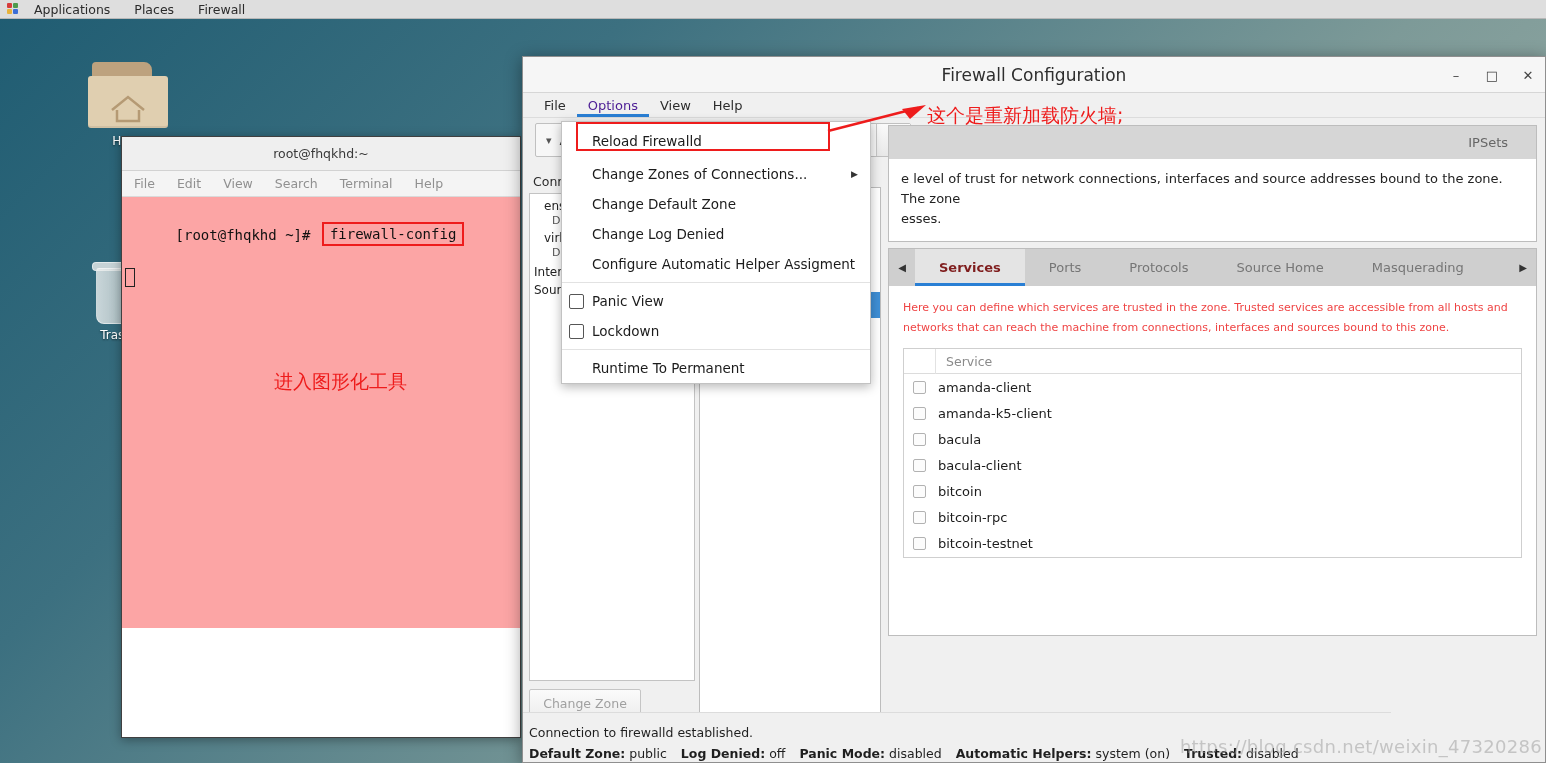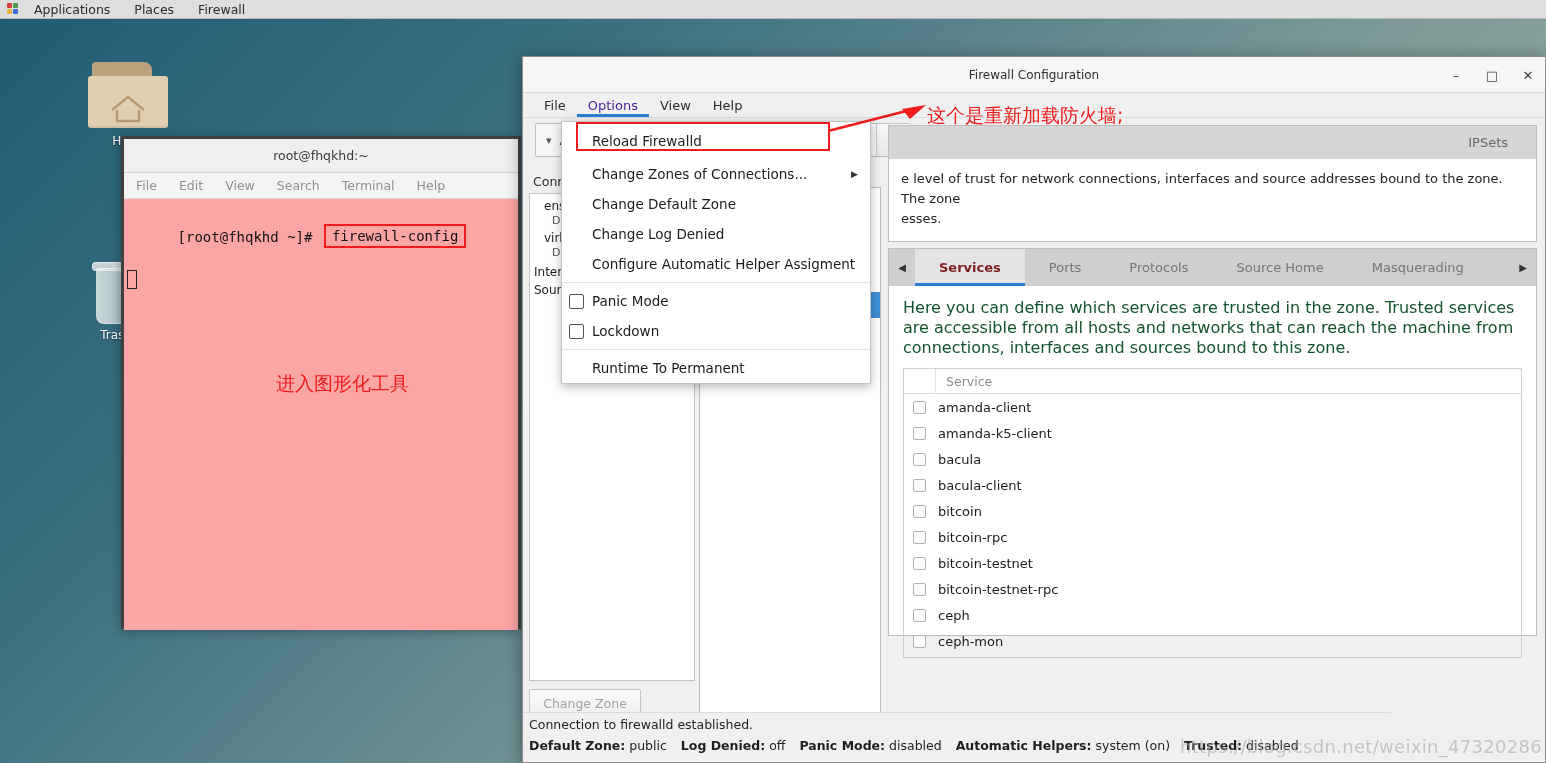--- a/index.html
+++ b/index.html
@@ -62,23 +62,23 @@
     border: 1px solid rgba(255,255,255,.5);
   }
   .bin .lid {
     position:absolute; left:4px; top:6px; width:48px; height:9px;
     background: rgba(225,230,230,.85); border-radius: 4px;
     border: 1px solid rgba(255,255,255,.5);
   }
 
   
   #terminal {
-    position: absolute; left: 121px; top: 136px; width: 400px; height: 493px;
+    position: absolute; left: 121px; top: 136px; width: 400px; height: 602px;
     background: #ffffff;
-    border: 3px solid #404040;
+    border: 1px solid #404040;
     box-shadow: 0 2px 10px rgba(0,0,0,.35);
   }
   #terminal .tbar {
     height: 34px; background: #efefef;
     border-bottom: 1px solid #d2d2d2;
     display: flex; align-items: center; justify-content: center;
     font-size: 12.5px; color: #3a3a3a;
   }
   #terminal .tmenu {
     height: 26px; background: #f4f4f4;
@@ -109,21 +109,21 @@
   #fw {
     position: absolute; left: 522px; top: 56px; width: 1024px; height: 707px;
     background: #f0f0f0;
     border: 1px solid #8f8f8f;
     box-shadow: 0 3px 16px rgba(0,0,0,.4);
   }
   #fw-title {
     height: 36px; background: #f6f6f6; border-bottom: 1px solid #d6d6d6;
     display: flex; align-items: center; position: relative;
   }
-  #fw-title .t { flex: 1; text-align: center; font-size: 12px; color: #2e2e2e; }
+  #fw-title .t { flex: 1; text-align: center; font-size: 17px; color: #2e2e2e; }
   #fw-title .wbtns { position: absolute; right: 10px; top: 0; height: 36px;
      display: flex; align-items: center; gap: 22px; color: #444; font-size: 13px; }
   #fw-title .wbtns span { cursor: default; width: 14px; text-align:center; }
 
   #fw-menu {
     height: 25px; background: #f0f0f0; border-bottom: 1px solid #dcdcdc;
     display: flex; align-items: stretch; font-size: 13px; padding-left: 10px;
   }
   #fw-menu .mi { padding: 0 11px; display: flex; align-items: center; color: #2c2c2c; }
   #fw-menu .mi.active { color: #4c1d95; box-shadow: inset 0 -3px 0 #2a7fd4; }
@@ -195,41 +195,41 @@
   #fw-subtabs .sarr { width: 26px; display:flex; align-items:center; justify-content:center; font-size: 10px; color:#333; }
   #fw-subtabs .st { padding: 0 24px; display: flex; align-items: center; }
   #fw-subtabs .st.active {
     color: #7f1d1d; font-weight: bold; background: #e4e4e4;
     box-shadow: inset 0 -3px 0 #2a7fd4;
   }
   #fw-subpanel {
     background: #fff; border: 1px solid #bdbdbd; border-top: none;
     padding: 12px 14px 0 14px; height: 350px;
   }
-  #svc-help { font-size: 16px; color: #14532d; line-height: 20px; }
+  #svc-help { font-size: 11px; color: #ef4444; line-height: 20px; }
   #svc-table {
-    margin-top: 10px; border: 1px solid #cfcfcf; height: 290px; overflow: hidden;
+    margin-top: 10px; border: 1px solid #cfcfcf; height: 210px; overflow: hidden;
   }
   #svc-table .th {
     height: 25px; border-bottom: 1px solid #dcdcdc; display: flex; align-items: center;
     font-size: 12.5px; color: #8a8a8a;
   }
   #svc-table .th .cbcol { width: 32px; border-right: 1px solid #e2e2e2; height: 25px; }
   #svc-table .th .lab { padding-left: 10px; }
   .svc-row { height: 26px; display: flex; align-items: center; font-size: 13px; color: #1c1c1c; }
   .svc-row .cb {
     width: 13px; height: 13px; border: 1px solid #b2b2b2; border-radius: 2px;
     background: #fcfcfc; margin: 0 12px 0 9px;
   }
   .svc-row.clipped { opacity: .35; }
 
   
   #fw-status {
     position: absolute; left: 0; bottom: 0; width: 868px; height: 50px;
-    background: #f0f0f0; border-top: 1px solid #dcdcdc; padding: 2px 0 0 6px;
+    background: #f0f0f0; border-top: 1px solid #dcdcdc; padding: 10px 0 0 6px;
     font-size: 12.5px; color: #1f1f1f;
   }
   #fw-status .line1 { padding: 2px 0 6px 0; }
   #fw-status .line2 b { font-weight: bold; }
   #fw-status .line2 { white-space: nowrap; }
   #fw-status .line2 span.sep { display: inline-block; width: 10px; }
 
   
   #opt-menu {
     position: absolute; left: 561px; top: 121px; width: 310px;
@@ -478,21 +478,21 @@
   </div>
   <div class="omi">
     <span>Change Log Denied</span>
   </div>
   <div class="omi">
     <span>Configure Automatic Helper Assigment</span>
   </div>
   <div class="sepline"></div>
   <div class="omi">
     <span class="mcb"></span>
-    <span>Panic Mode</span>
+    <span>Panic View</span>
   </div>
   <div class="omi">
     <span class="mcb"></span>
     <span>Lockdown</span>
   </div>
   <div class="sepline"></div>
   <div class="omi">
     <span>Runtime To Permanent</span>
   </div>
 </div>

